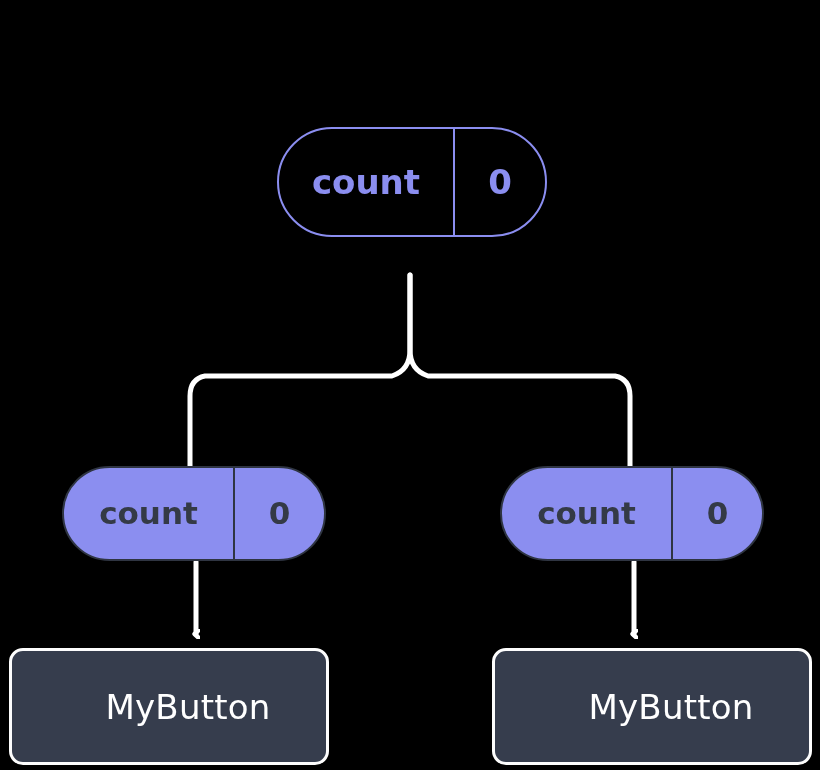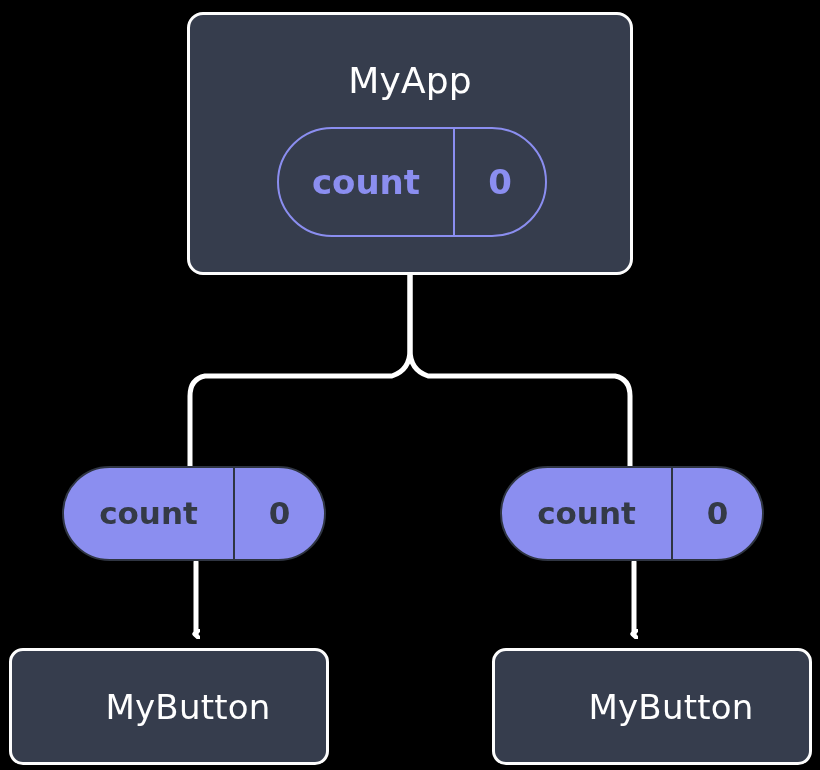--- a/index.html
+++ b/index.html
@@ -172,23 +172,20 @@
     <path d="M410,275 L410,350
              C410,364 416,372 428,376
              L615,376
              C625,378 630,385 630,396
              L630,466" fill="none" stroke="#ffffff" stroke-width="5" stroke-linecap="round" stroke-linejoin="round"></path>
 
     <line x1="196" y1="562" x2="196" y2="634" stroke="#ffffff" stroke-width="5" stroke-linecap="round" marker-end="url(#arrowhead)"></line>
     <line x1="634" y1="562" x2="634" y2="634" stroke="#ffffff" stroke-width="5" stroke-linecap="round" marker-end="url(#arrowhead)"></line>
   </svg>
 
-  <div class="node-box" id="node-myapp">
-    <div class="node-title">MyApp</div>
-  </div>
 
   <div class="pill" id="pill-root">
     <div class="pill-key">count</div>
     <div class="pill-val">0</div>
   </div>
 
   <div class="pill pill-filled" id="pill-left">
     <div class="pill-key">count</div>
     <div class="pill-val">0</div>
   </div>

